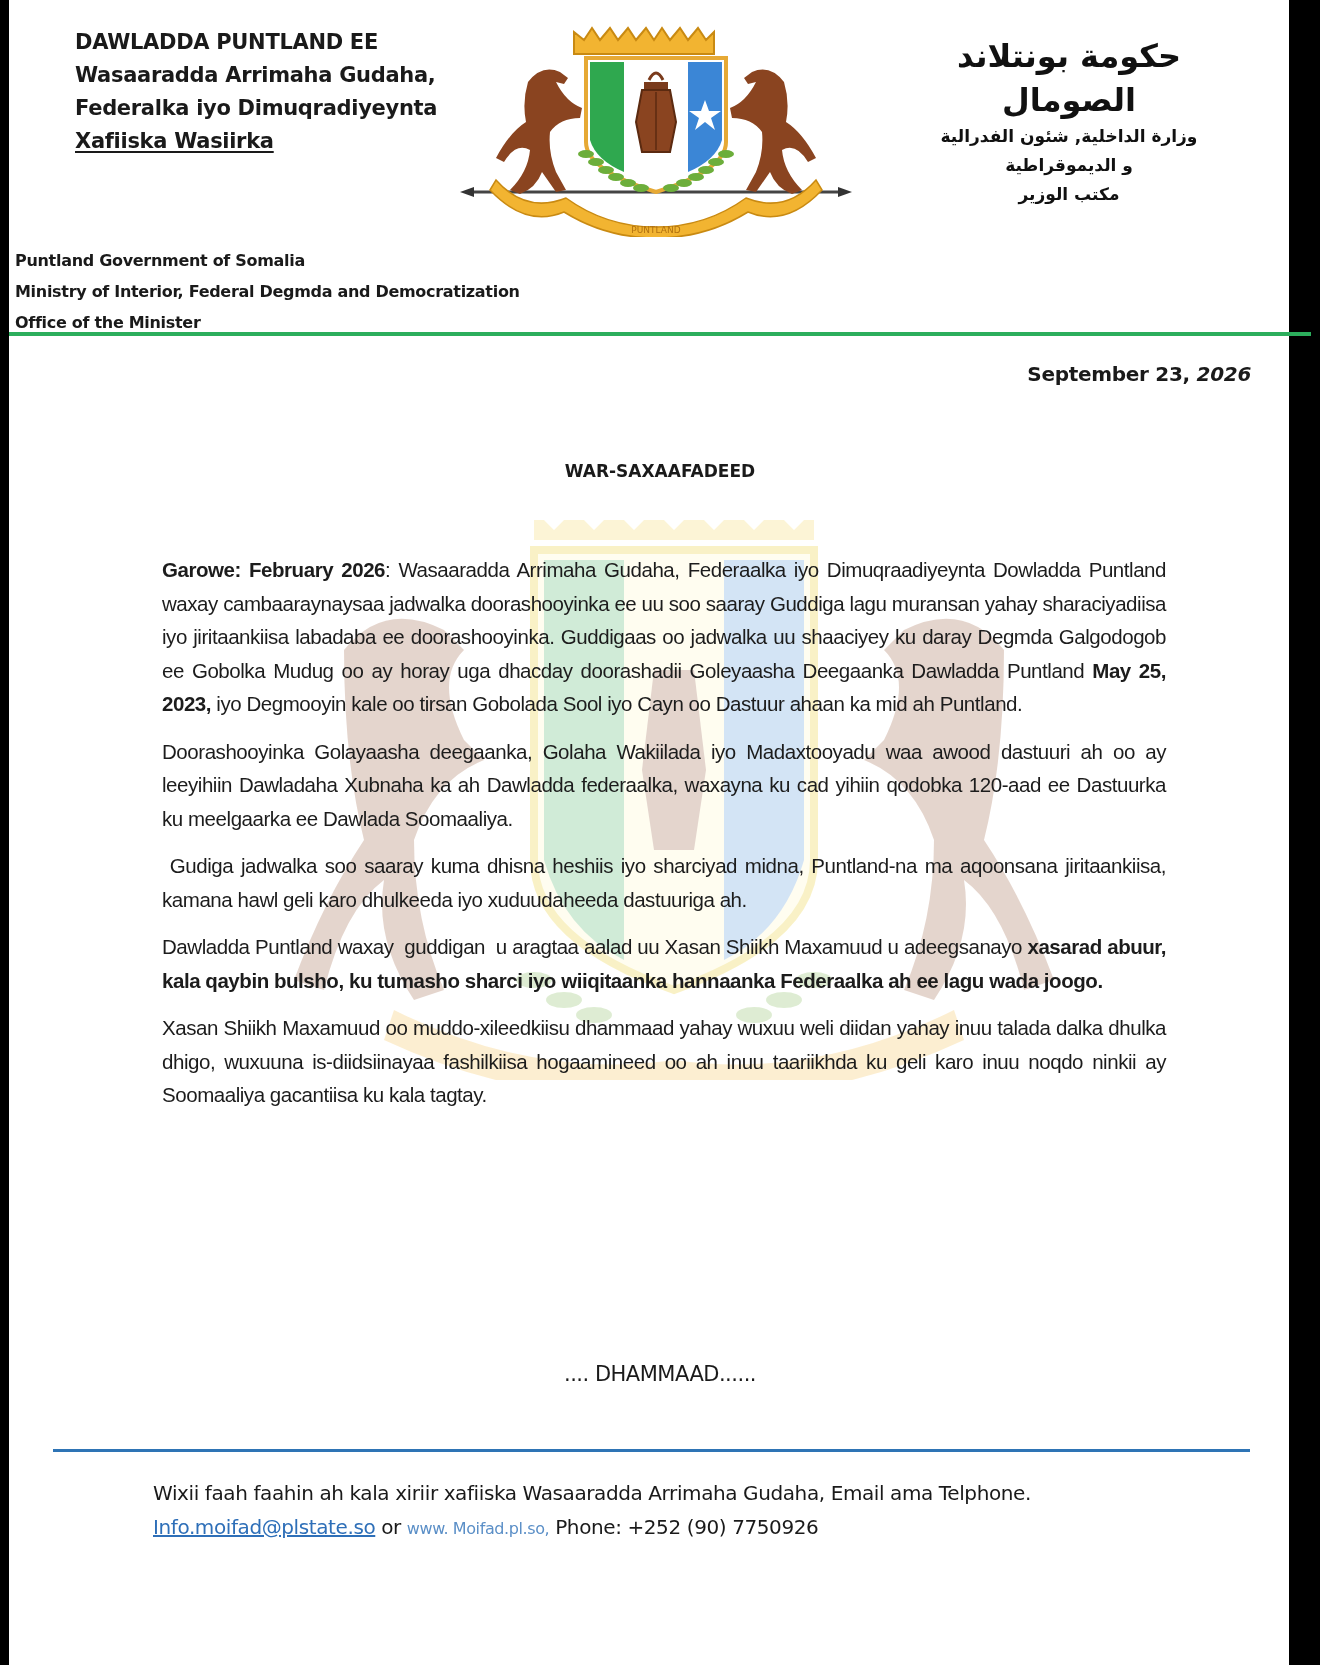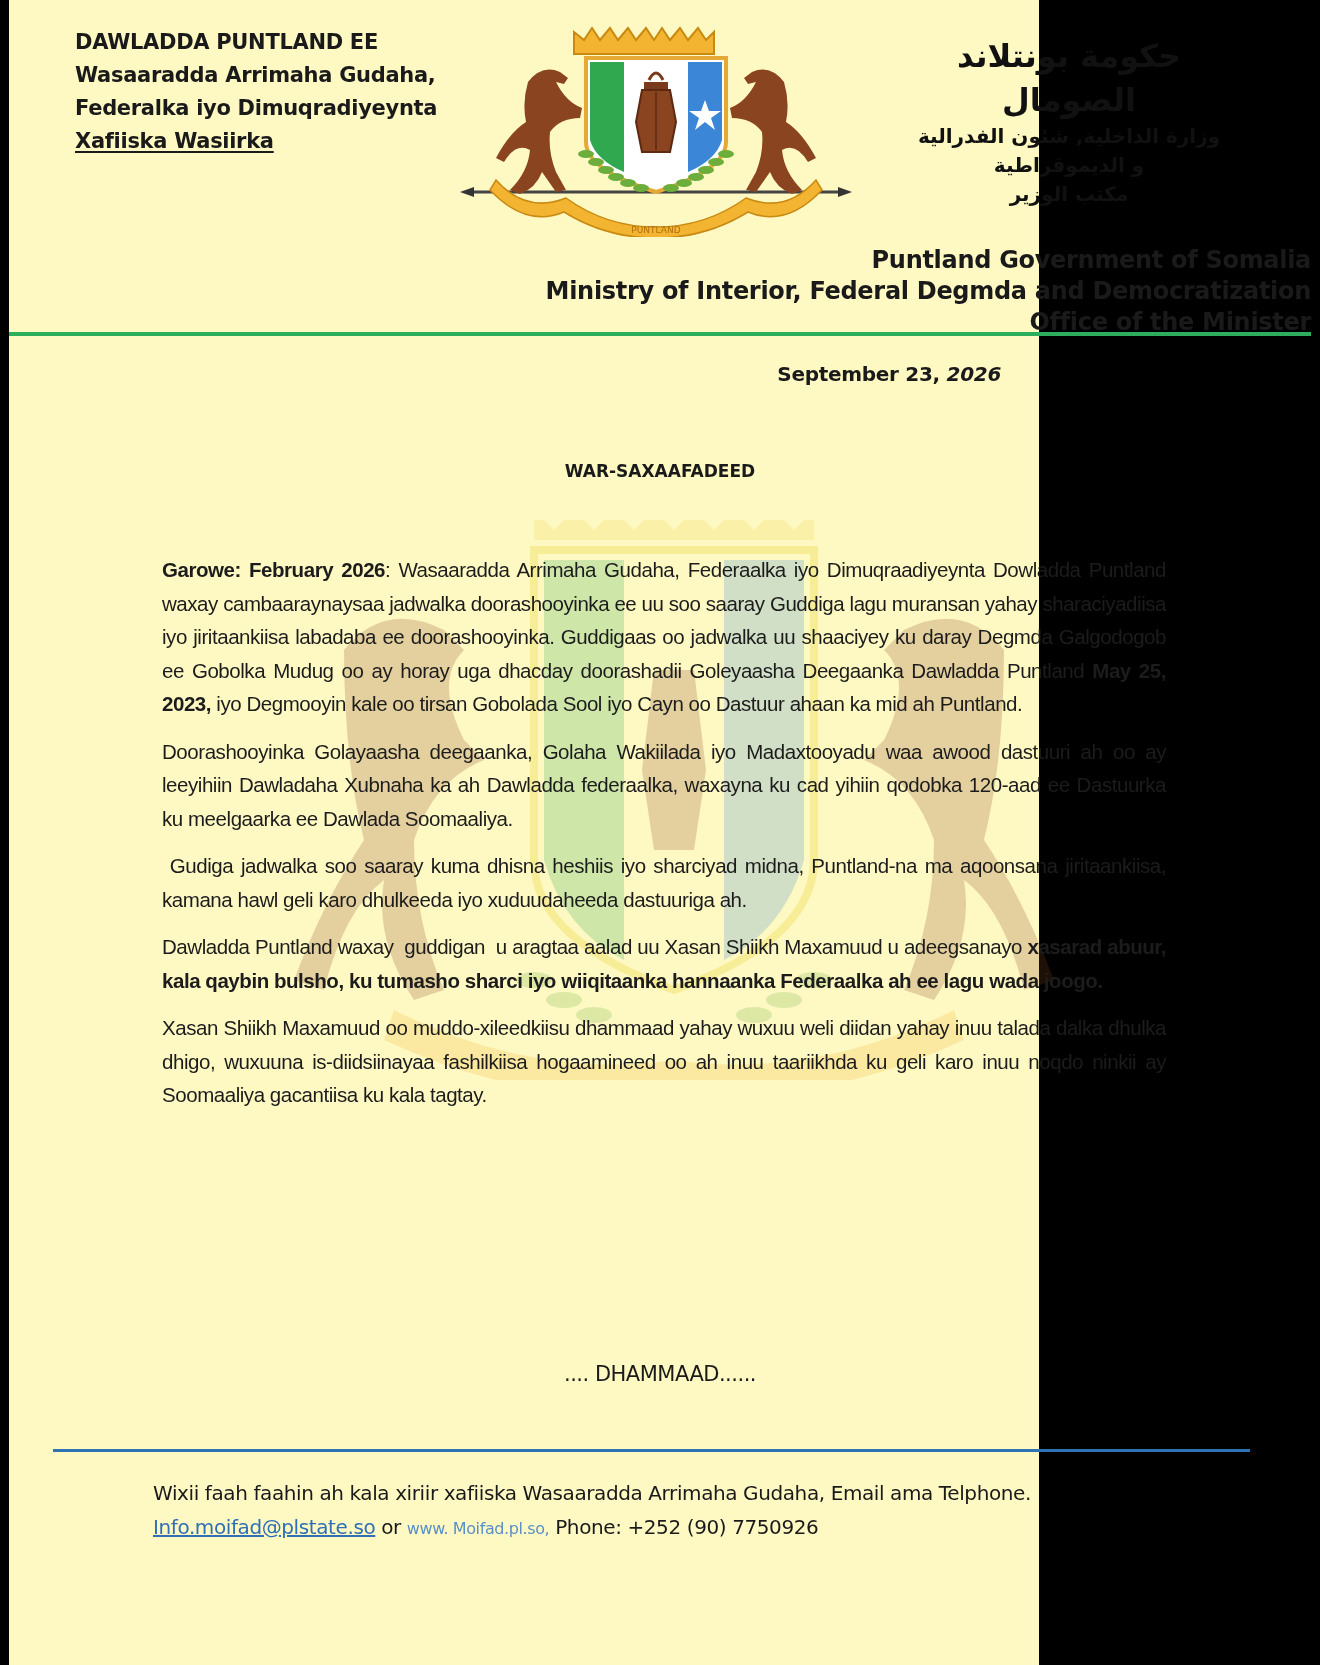--- a/index.html
+++ b/index.html
@@ -3,51 +3,51 @@
 <meta charset="utf-8">
 <style>
   html, body { margin: 0; padding: 0; }
   body {
     width: 1320px; height: 1665px; position: relative; overflow: hidden;
     background: #000;
     font-family: "Liberation Sans", "DejaVu Sans", sans-serif;
     color: #111;
   }
   .page {
-    position: absolute; left: 9px; top: 0; width: 1030px; height: 1665px;
-    background: #fef9c3;
+    position: absolute; left: 9px; top: 0; width: 1280px; height: 1665px;
+    background: #ffffff;
   }
   .abs { position: absolute; }
 
   
   .hdr-left {
     left: 66px; top: 26px; width: 400px;
     font-weight: bold; font-size: 21px; line-height: 33px; color: #1a1a1a;
     font-family: "DejaVu Sans", sans-serif; letter-spacing: -0.3px;
   }
   .hdr-left div { white-space: nowrap; }
   .u { text-decoration: underline; text-underline-offset: 3px; }
 
   
   .hdr-right {
     left: 880px; top: 34px; width: 360px; direction: rtl; text-align: center;
     font-family: "DejaVu Sans", sans-serif; font-weight: bold; color: #111;
   }
   .ar-title { font-size: 32px; line-height: 44px; }
-  .ar-line { font-size: 20px; line-height: 29px; }
+  .ar-line { font-size: 17px; line-height: 29px; }
   .ar-u { text-underline-offset: 4px; }
 
   
   .emblem { left: 447px; top: 22px; width: 400px; height: 215px; }
 
   
   .hdr-center {
-    left: 0; width: 1302px; top: 245px; text-align: right;
-    font-family: "DejaVu Sans", sans-serif; font-weight: bold; font-size: 24px;
-    line-height: 31px; color: #1a1a1a; letter-spacing: -0.3px;
+    left: 0; width: 1302px; top: 245px; text-align: left;
+    font-family: "DejaVu Sans", sans-serif; font-weight: bold; font-size: 16px;
+    line-height: 31px; color: #1a1a1a; letter-spacing: -0.3px; padding-left: 6px;
   }
   .green-rule { left: 0; top: 332px; width: 1302px; height: 4px; background: #2cae5c; }
 
   .date {
     right: 38px; top: 362px; font-family: "DejaVu Sans", sans-serif;
     font-weight: bold; font-size: 20px; color: #1a1a1a; letter-spacing: -0.3px;
   }
   .date i { font-style: italic; }
 
   .doc-title {

